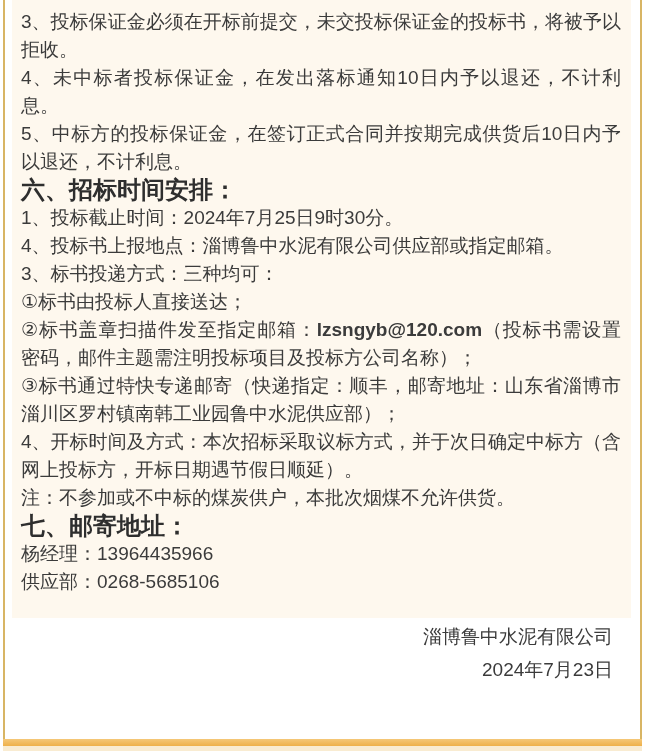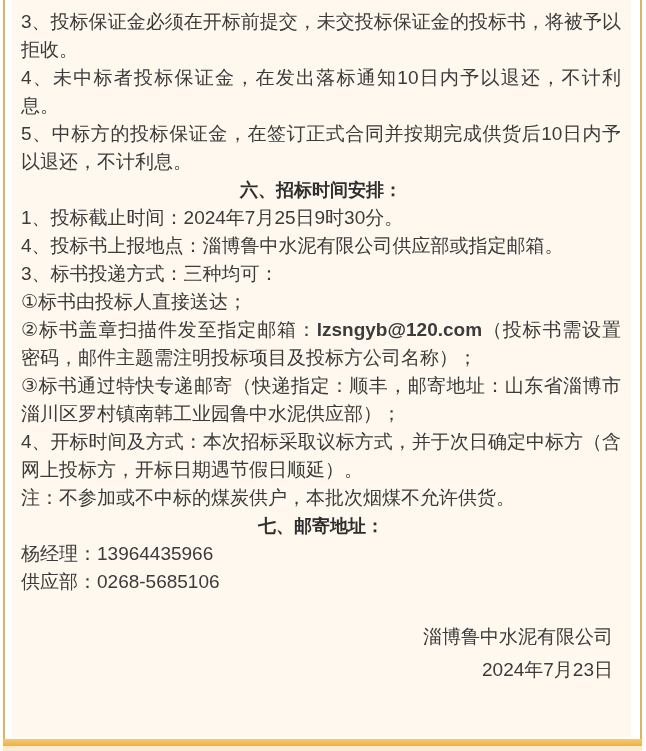--- a/index.html
+++ b/index.html
@@ -22,39 +22,38 @@
     height: 740px;
     background: #d8b564;
   }
   .gold-line.left  { left: 3px; }
   .gold-line.right { left: 640px; }
   .content {
     position: absolute;
     left: 12px;
     top: 0;
     width: 619px;
-    height: 737px;
+    height: 618px;
     box-sizing: border-box;
     background: #fef8ee;
     padding: 8px 10px 0 9px;
     color: #3b3b3b;
     font-size: 19px;
     line-height: 28px;
   }
   .para {
     margin: 0;
     text-align: justify;
   }
   .heading {
     margin: 0;
-    font-size: 18px;
+    font-size: 24px;
     line-height: 28px;
     font-weight: bold;
     color: #2e2e2e;
-    text-align: center;
   }
   .email {
     font-weight: bold;
   }
   .signature {
     margin-top: 24px;
     text-align: right;
     padding-right: 8px;
   }
   .signature p {

